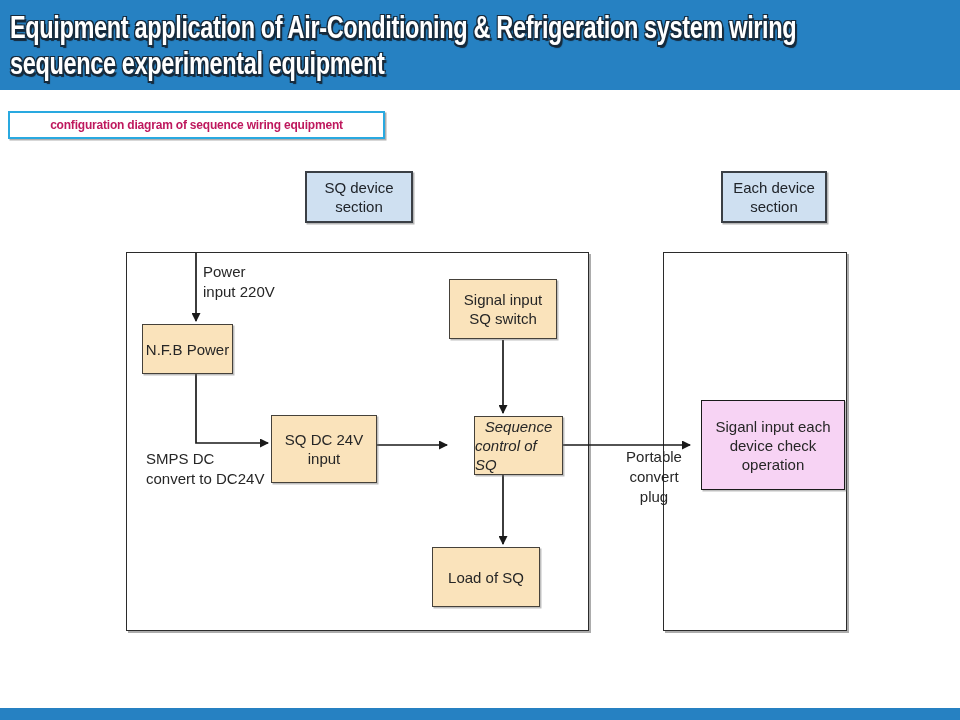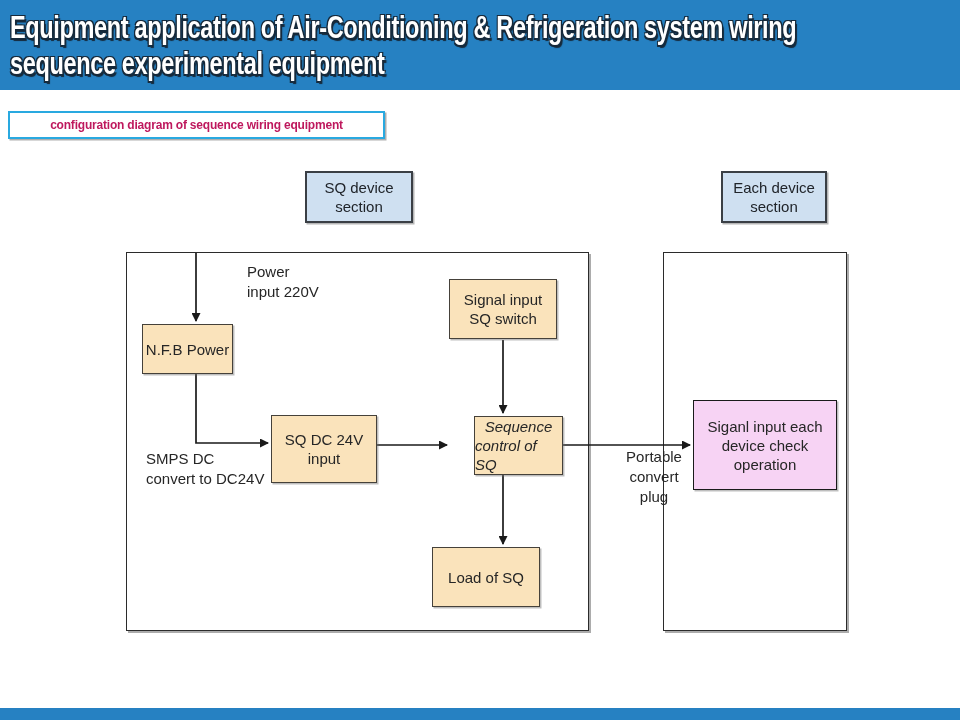--- a/index.html
+++ b/index.html
@@ -40,21 +40,21 @@
     box-shadow:2px 2px 0 rgba(90,90,90,.5);background:transparent;
   }
   .node{
     position:absolute;box-sizing:border-box;
     display:flex;flex-direction:column;align-items:center;justify-content:center;
     text-align:left;font-size:15px;line-height:19px;color:#262626;
     border:1.6px solid #45413a;
     box-shadow:1.5px 1.5px 0 rgba(110,110,110,.45);
   }
   .tan{background:var(--node-fill,#fae3bb);}
-  .pink{background:var(--highlight-fill,#f7d3f4);border-color:#1a1a1a;}
+  .pink{background:var(--highlight-fill,#f7d3f4);border-color:#1a1a1a;margin-left:8px;}
   .section-label{
     position:absolute;box-sizing:border-box;
     display:flex;flex-direction:column;align-items:center;justify-content:center;
     text-align:center;font-size:15px;line-height:19px;color:#20242a;
     background:var(--section-fill,#cfe0f1);border:2px solid #3a3f45;
     box-shadow:1.5px 1.5px 0 rgba(110,110,110,.5);
   }
   .anno{
     position:absolute;font-size:15px;line-height:20px;color:#262626;
   }
@@ -128,21 +128,21 @@
     <div class="node tan" style="left:432px;top:547px;width:108px;height:60px;">
       <span>Load of SQ</span>
     </div>
 
     <div class="node pink" style="left:693px;top:400px;width:144px;height:90px;">
       <span>Siganl input each</span>
       <span>device check</span>
       <span>operation</span>
     </div>
 
-    <div class="anno" style="left:203px;top:262px;margin-left:44px;">
+    <div class="anno" style="left:203px;top:262px;">
       <span>Power</span>
       <span>input 220V</span>
     </div>
 
     <div class="anno" style="left:146px;top:449px;">
       <span>SMPS DC</span>
       <span>convert to DC24V</span>
     </div>
 
     <div class="anno center" style="left:596px;top:447px;width:62px;">

